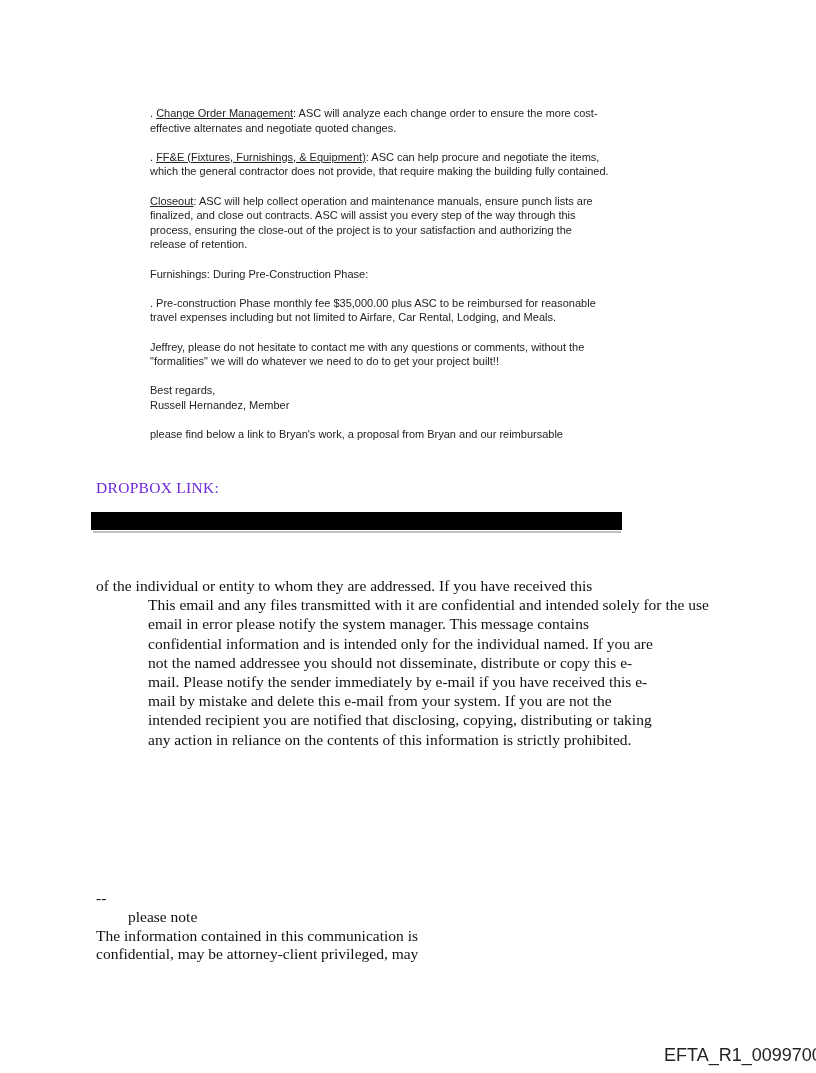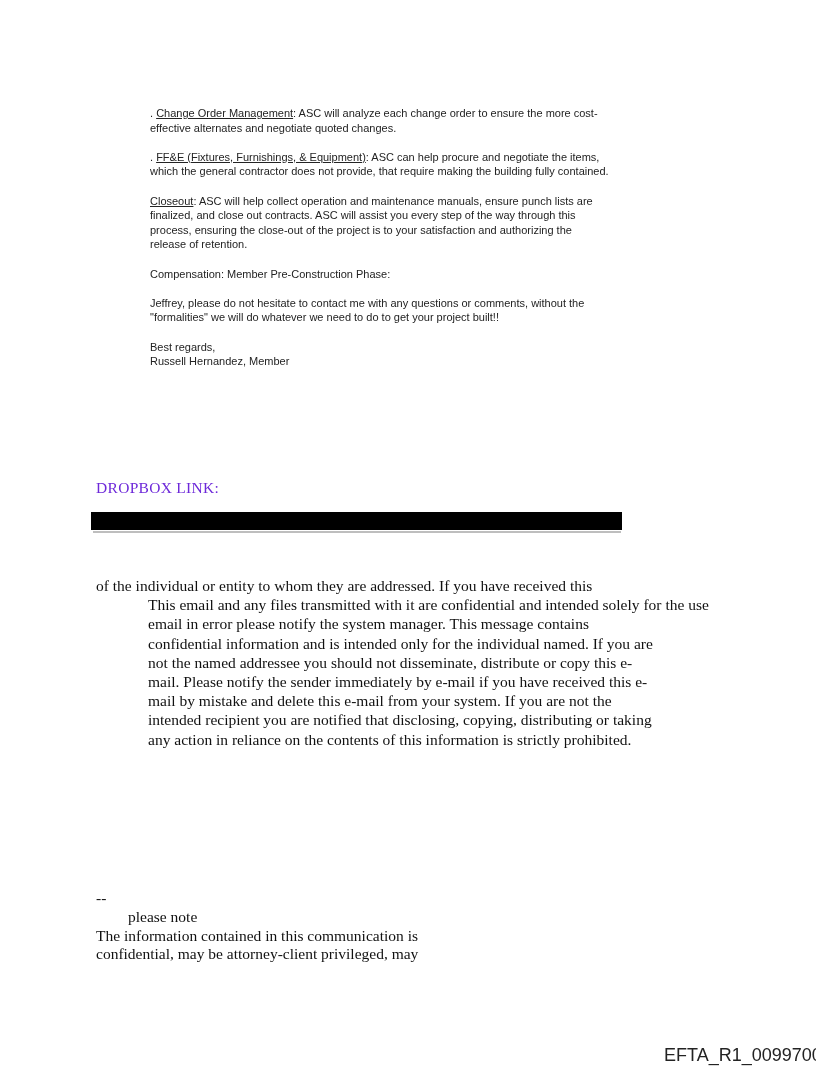--- a/index.html
+++ b/index.html
@@ -106,29 +106,36 @@
         <div class="line"><span>. </span><span class="u">FF&amp;E (Fixtures, Furnishings, &amp; Equipment)</span><span>: ASC can help procure and negotiate the items,</span></div>
         <div class="line"><span>which the general contractor does not provide, that require making the building fully contained.</span></div>
       </div>
     <div class="para">
         <div class="line"><span class="u">Closeout</span><span>: ASC will help collect operation and maintenance manuals, ensure punch lists are</span></div>
         <div class="line"><span>finalized, and close out contracts. ASC will assist you every step of the way through this</span></div>
         <div class="line"><span>process, ensuring the close-out of the project is to your satisfaction and authorizing the</span></div>
         <div class="line"><span>release of retention.</span></div>
       </div>
     <div class="para">
-        <div class="line"><span>Compensation: Member Pre-Construction Phase:</span></div>
+        <div class="line"><span>Furnishings: During Pre-Construction Phase:</span></div>
+      </div>
+    <div class="para">
+        <div class="line"><span>. Pre-construction Phase monthly fee $35,000.00 plus ASC to be reimbursed for reasonable</span></div>
+        <div class="line"><span>travel expenses including but not limited to Airfare, Car Rental, Lodging, and Meals.</span></div>
       </div>
     <div class="para">
         <div class="line"><span>Jeffrey, please do not hesitate to contact me with any questions or comments, without the</span></div>
         <div class="line"><span>"formalities" we will do whatever we need to do to get your project built!!</span></div>
       </div>
     <div class="para">
         <div class="line"><span>Best regards,</span></div>
         <div class="line"><span>Russell Hernandez, Member</span></div>
+      </div>
+    <div class="para">
+        <div class="line"><span>please find below a link to Bryan's work, a proposal from Bryan and our reimbursable</span></div>
       </div>
   </div>
 
   <div class="dropbox-label">DROPBOX LINK:</div>
 
   <div class="redaction-bar"></div>
   <div class="redaction-remnant"></div>
 
   <div class="disclaimer">
       <div class="line"><span>of the individual or entity to whom they are addressed. If you have received this</span></div>

